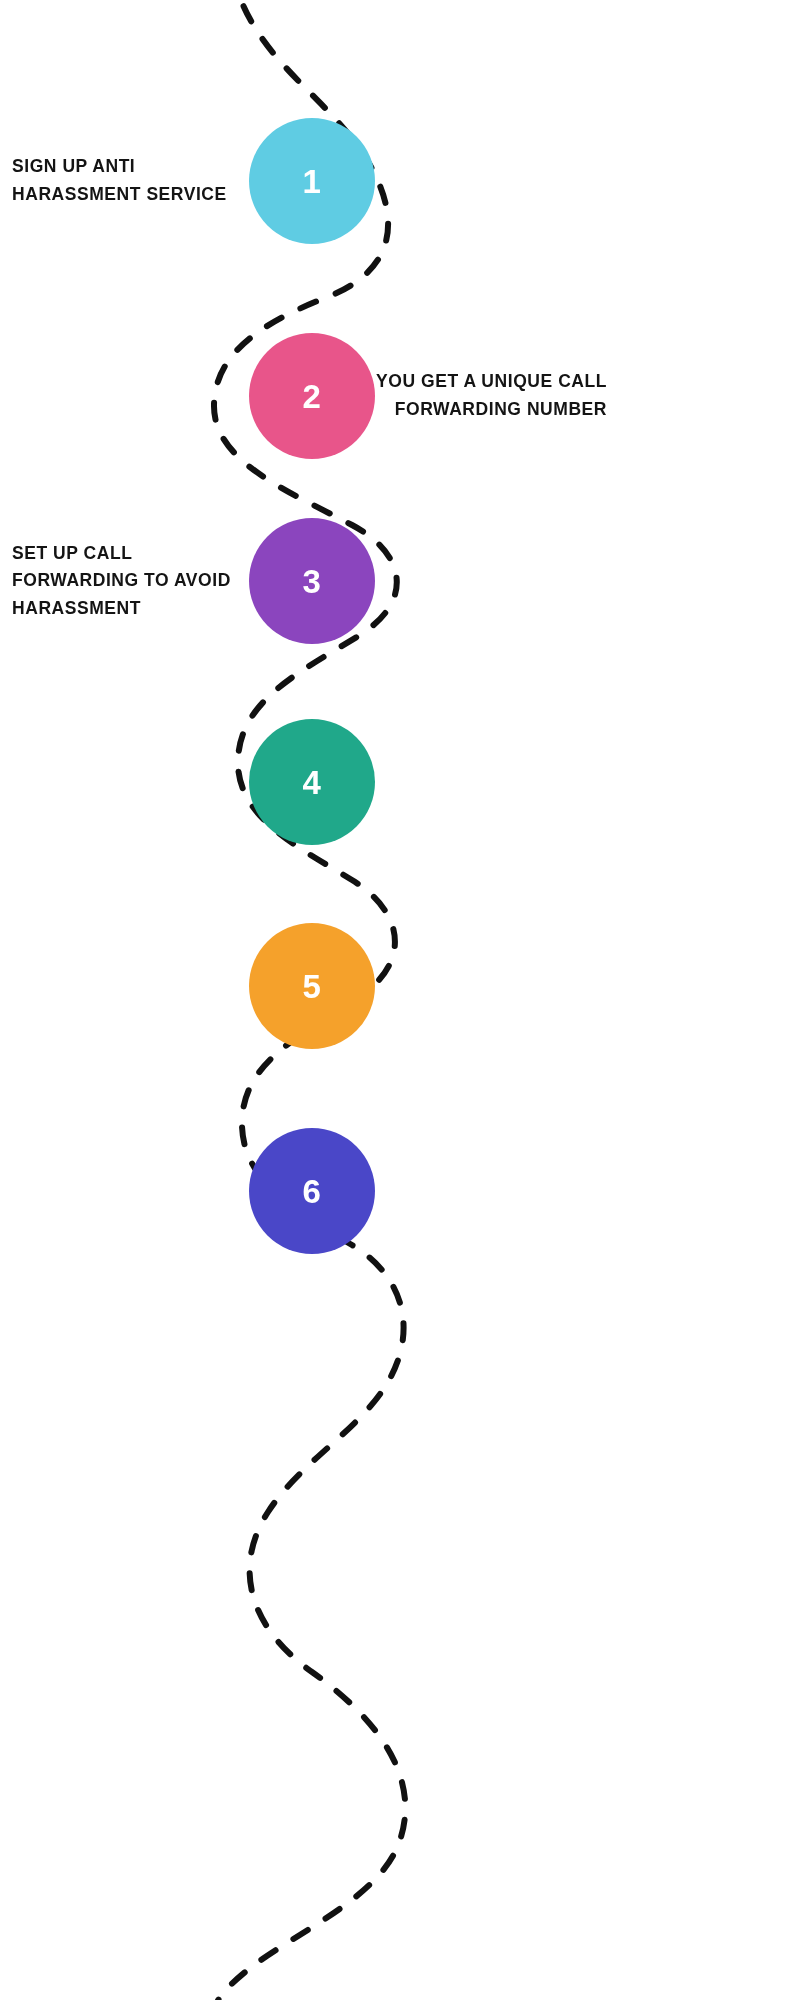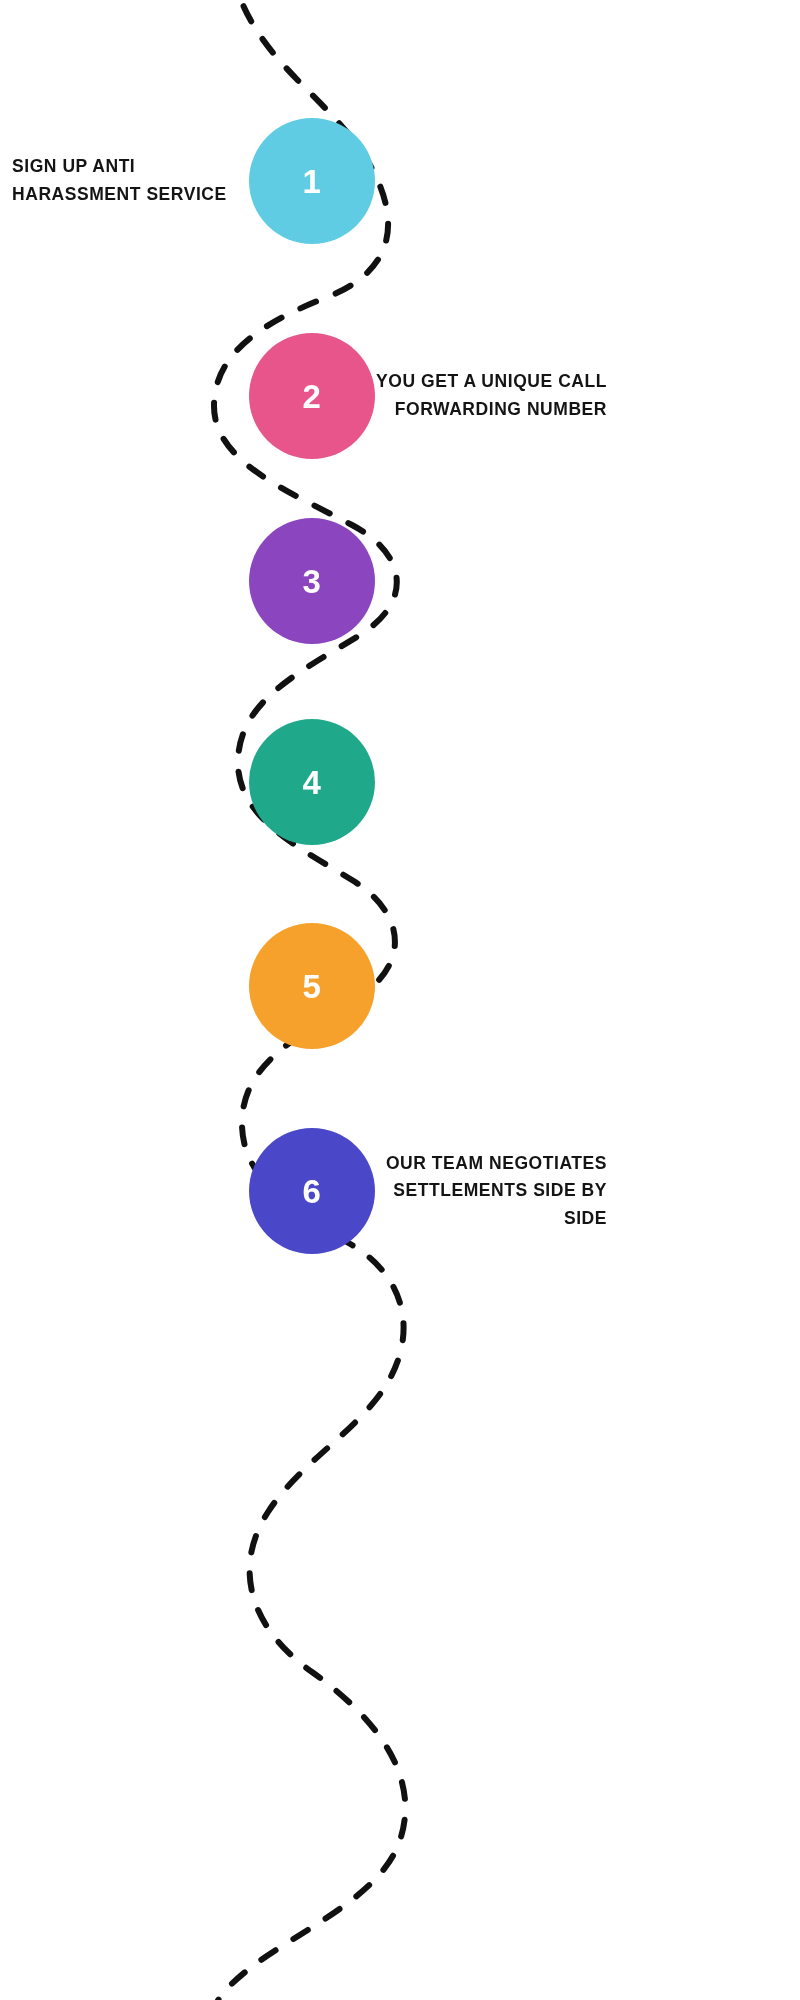--- a/index.html
+++ b/index.html
@@ -117,34 +117,34 @@
     <div class="step-circle" style="background: rgb(232, 85, 138);">
       <span class="step-number">2</span>
     </div>
     <div class="step-label">YOU GET A UNIQUE CALL FORWARDING NUMBER</div>
   </div>
 
   <div class="step side-left" style="top: 518px;">
     <div class="step-circle" style="background: rgb(139, 69, 190);">
       <span class="step-number">3</span>
     </div>
+    <div class="step-label">SET UP CALL FORWARDING TO AVOID HARASSMENT</div>
   </div>
 
   <div class="step side-right" style="top: 719px;">
     <div class="step-circle" style="background: rgb(32, 168, 138);">
       <span class="step-number">4</span>
     </div>
   </div>
 
   <div class="step side-left" style="top: 923px;">
     <div class="step-circle" style="background: rgb(245, 161, 43);">
       <span class="step-number">5</span>
     </div>
   </div>
 
   <div class="step side-right" style="top: 1128px;">
     <div class="step-circle" style="background: rgb(74, 71, 200);">
       <span class="step-number">6</span>
     </div>
-    <div class="step-label">OUR TEAM NEGOTIATES SETTLEMENTS SIDE BY SIDE</div>
   </div>
 
 </div>
 
 </body></html>

